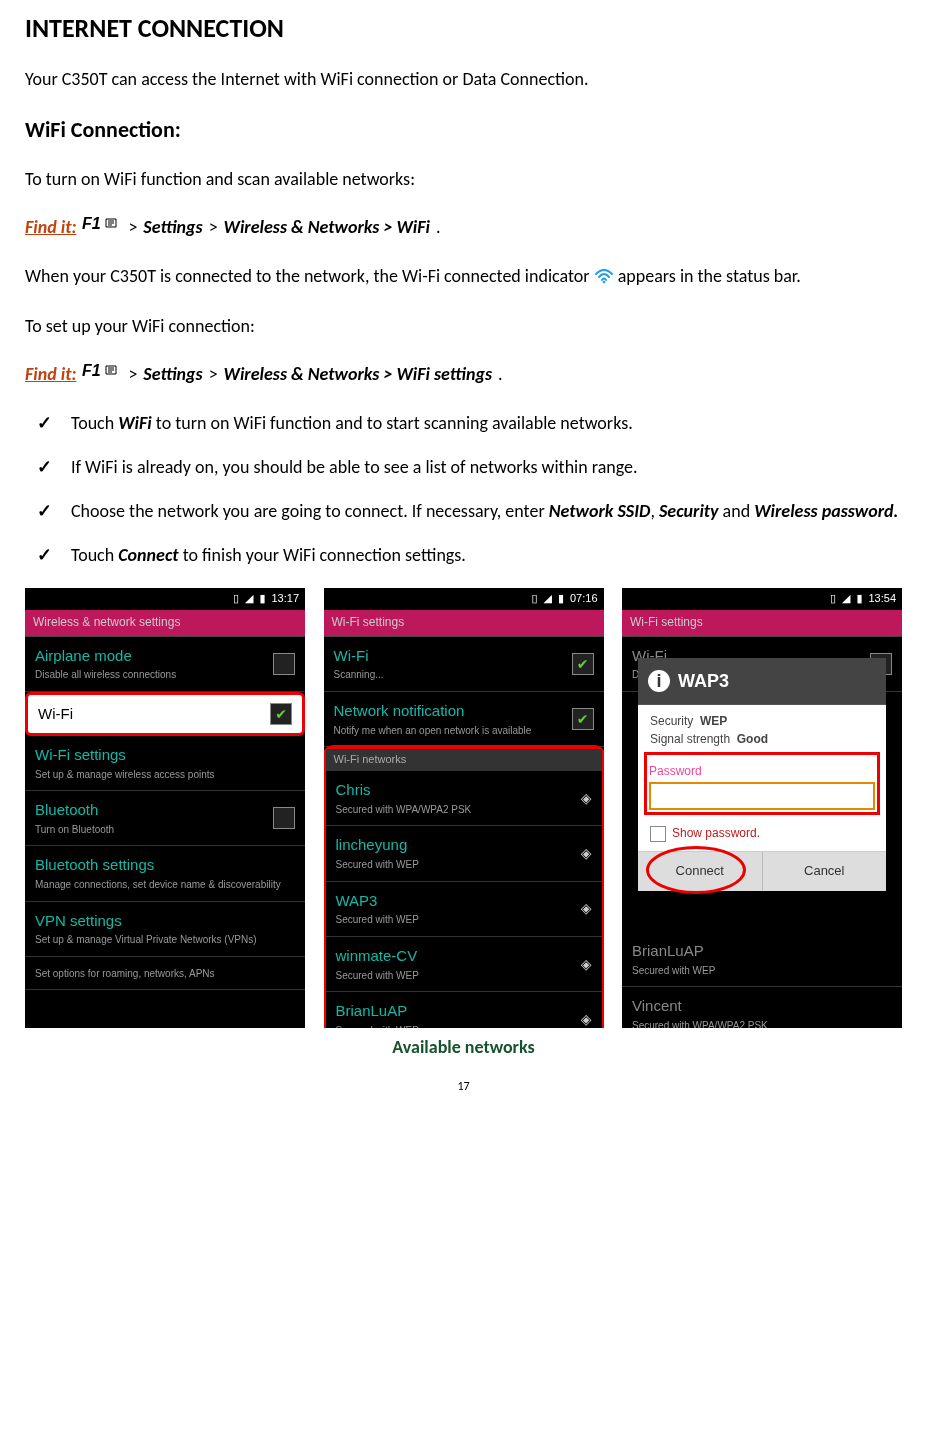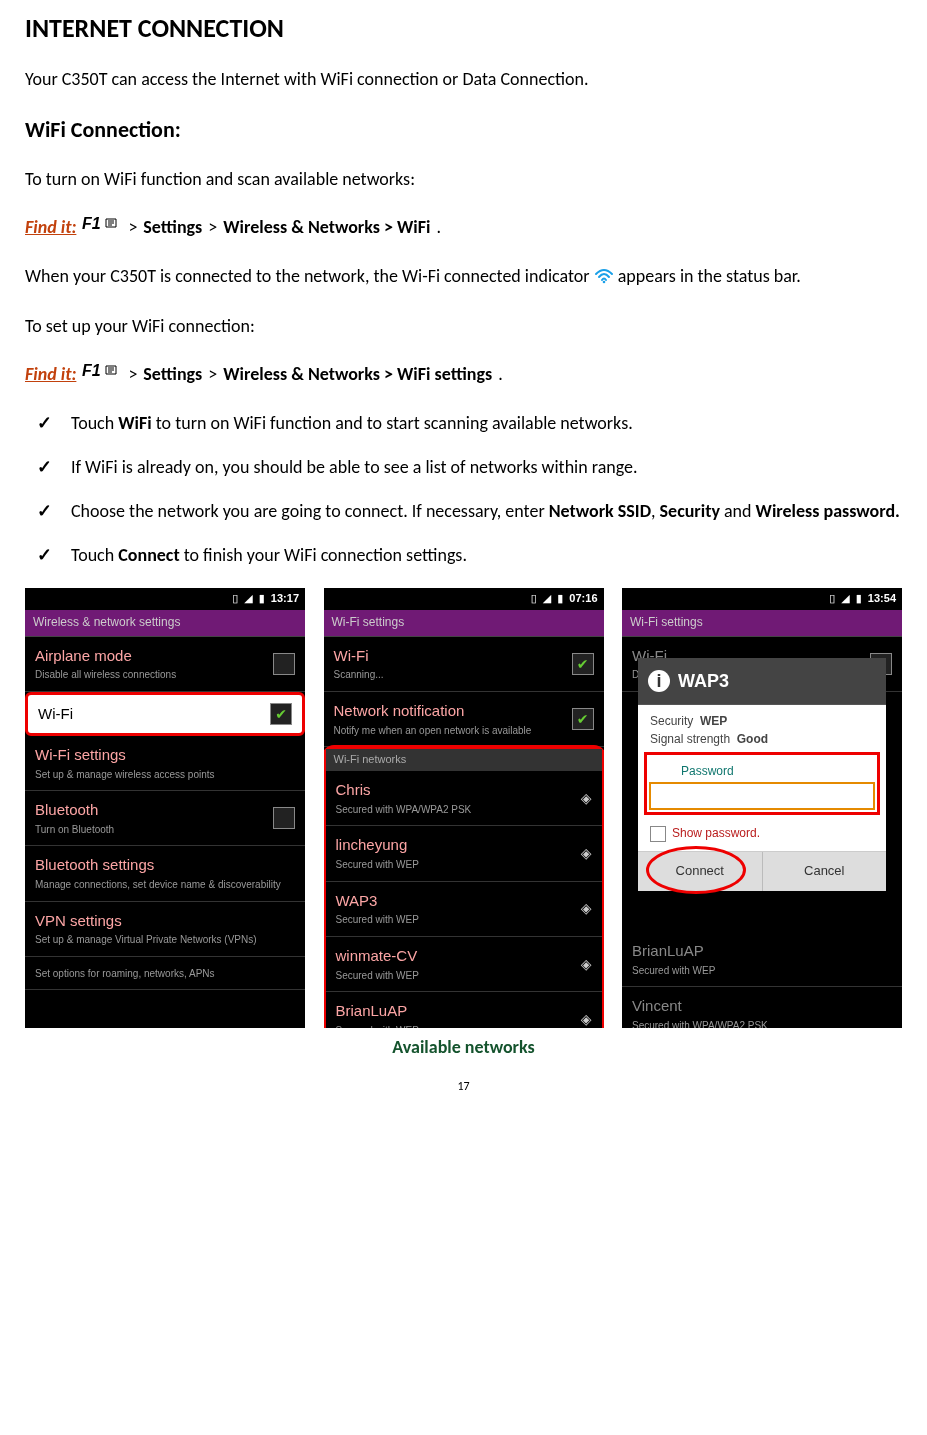--- a/index.html
+++ b/index.html
@@ -22,49 +22,49 @@
     font-weight: bold;
     font-size: 22px;
     margin-bottom: 20px;
   }
   .findit {
     color: #c2410c;
     text-decoration: underline;
     font-weight: bold;
     font-style: italic;
   }
-  .bold { font-weight: bold; }
+  .bold { font-weight: bold; font-style: italic; }
   .f1icon { display: inline-block; vertical-align: middle; }
   .wifi-indicator { display: inline-block; vertical-align: middle; }
   .list { margin: 0 0 20px 12px; }
   .list-item { display: flex; margin-bottom: 18px; }
   .check { width: 34px; flex: 0 0 34px; font-weight: bold; }
   .li-text { flex: 1; }
   .row-line { display: flex; align-items: center; gap: 6px; margin-bottom: 22px; flex-wrap: wrap; }
   .justify { text-align: justify; }
   .screens { display: flex; justify-content: space-between; gap: 18px; margin-top: 8px; }
   .phone { background: #000; width: 280px; height: 440px; position: relative; color: #fff; font-family: Arial, sans-serif; font-size: 13px; overflow: hidden; }
   .statusbar { display: flex; justify-content: space-between; align-items: center; background: #000; color: #fff; padding: 3px 6px; font-size: 12px; height: 22px; }
   .statusbar .icons { display: flex; gap: 6px; align-items: center; font-size: 11px; }
-  .sb-time { font-weight: bold; }
-  .screen-title { background: #701a75; color: #ccc; padding: 4px 8px; font-size: 12px; border-bottom: 1px solid #444; }
+  .sb-time { font-weight: normal; }
+  .screen-title { background: #be185d; color: #ccc; padding: 4px 8px; font-size: 12px; border-bottom: 1px solid #444; }
   .setting-row { display: flex; justify-content: space-between; align-items: center; padding: 8px 10px; border-bottom: 1px solid #333; }
   .setting-row .labels { flex: 1; }
-  .setting-row .l1 { color: #fca5a5; font-size: 15px; }
+  .setting-row .l1 { color: #14b8a6; font-size: 15px; }
   .setting-row .l2 { color: #999; font-size: 10px; margin-top: 2px; }
   .cb { width: 22px; height: 22px; border: 1px solid #888; background: #222; display:flex;align-items:center;justify-content:center; }
   .cb.checked::after { content: "✔"; color: #6c3; font-size: 14px; }
   .wifisig { font-size: 14px; color:#ccc; }
   .section-h { background: #333; color: #aaa; padding: 3px 8px; font-size: 11px; }
   .red-box { border: 3px solid #e00; border-radius: 6px; }
   .red-box-thick { border: 4px solid #e00; border-radius: 12px; }
   .dialog { position: absolute; top: 70px; left: 16px; right: 16px; background: #fff; color: #000; border-radius: 2px; padding: 0; }
   .dialog-h { display:flex; align-items:center; gap:8px; padding:10px; font-size:18px; font-weight:bold; border-bottom:1px solid #555; background:#444; color:#fff; }
   .dialog-body { padding: 8px 12px; font-size: 12px; color:#444; }
-  .pw-label { font-size: 12px; color:#0f766e; margin-top:6px;margin-left:32px; }
+  .pw-label { font-size: 12px; color:#ec4899; margin-top:6px; }
   .pw-input { border:2px solid #e58a00; height:28px; width:100%; margin-top:2px; background:#fff; }
   .red-pw-wrap { border:3px solid #e00; padding:2px; margin:4px -6px; }
   .showpw { display:flex; align-items:center; gap:6px; margin-top:10px; font-size:12px; color:#b91c1c; }
   .showpw .sb { width:16px;height:16px;border:1px solid #888; }
   .dialog-btns { display:flex; border-top:1px solid #ccc; }
   .dialog-btn { flex:1; text-align:center; padding:10px 0; background:#ddd; font-size:13px; color:#333; }
   .dialog-btn.connect { border-right:1px solid #bbb; }
   .connect-oval { position:absolute; border:3px solid #e00; border-radius:50%; width:100px; height:48px; pointer-events:none; }
   .dimmed .setting-row .l1 { color:#888; }
   .caption { text-align:center; color:#14532d; font-weight:bold; font-size:18px; margin-top:6px; }

